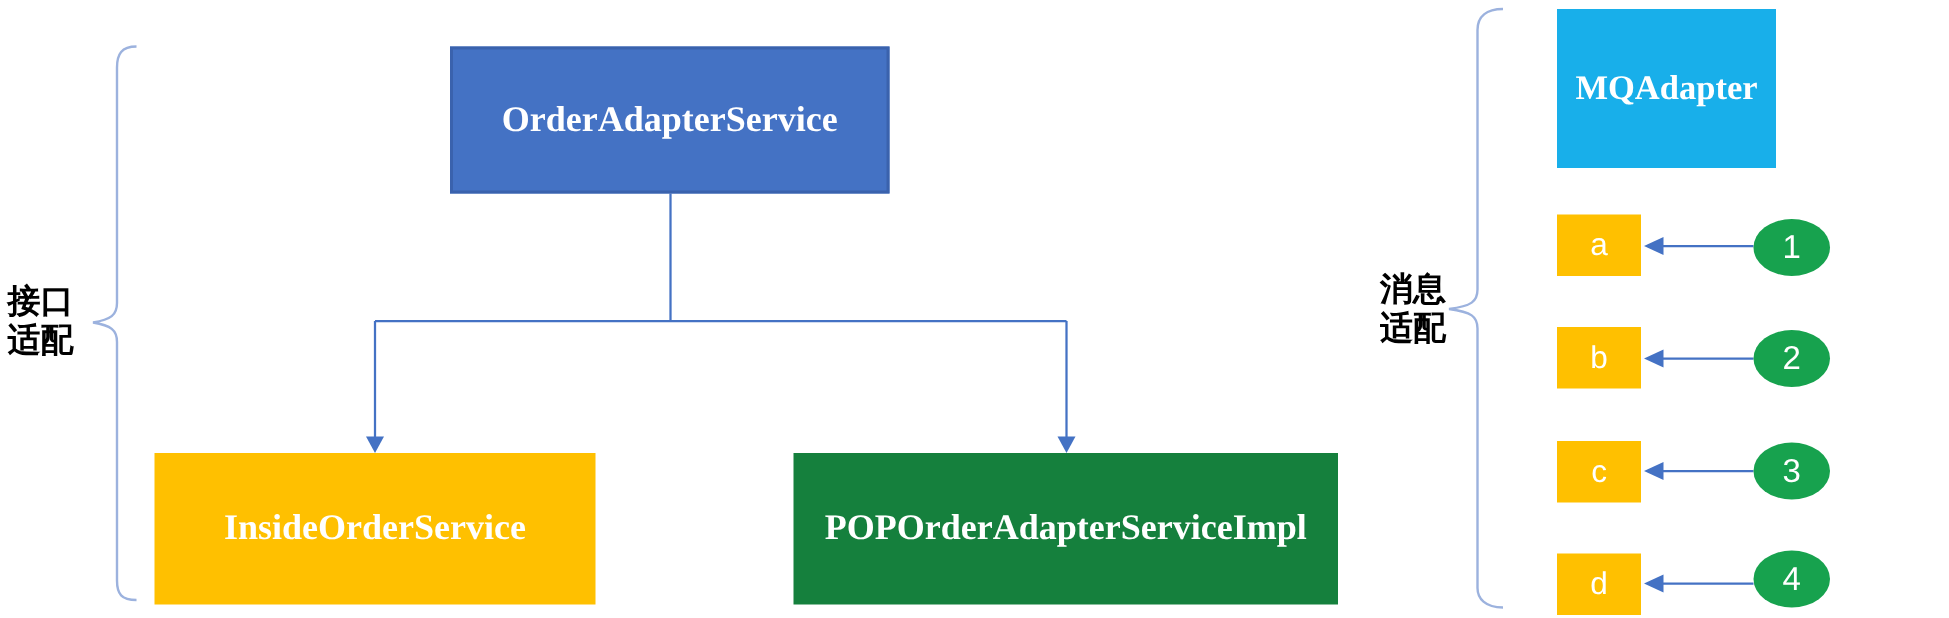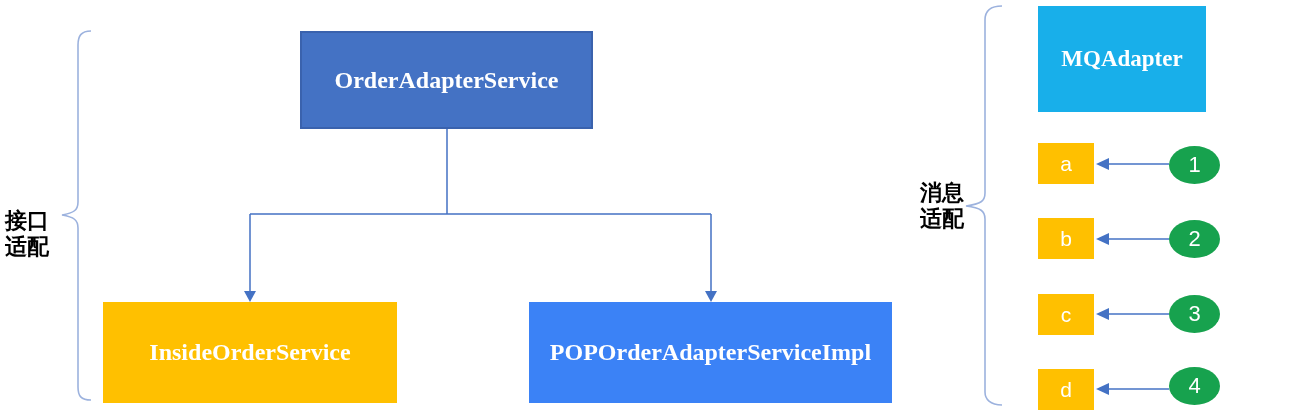--- a/index.html
+++ b/index.html
@@ -44,39 +44,39 @@
   }
   .node-inside {
     left: 103px; top: 302px;
     width: 294px; height: 101px;
     background: #FFC000;
     font-size: 24px;
   }
   .node-pop {
     left: 529px; top: 302px;
     width: 363px; height: 101px;
-    background: #3b82f6;
+    background: #15803d;
     font-size: 24px;
   }
   .node-mq {
     left: 1038px; top: 6px;
-    width: 168px; height: 106px;
+    width: 146px; height: 106px;
     background: #18AFEA;
     font-size: 23px;
   }
   .bracket-label {
     position: absolute;
     color: #000000;
     font-weight: bold;
     font-size: 22px;
     line-height: 26px;
     white-space: pre-line;
     z-index: 2;
   }
-  .bracket-label-left { left: 5px; top: 188px; margin-top: 20px; }
+  .bracket-label-left { left: 5px; top: 188px; }
   .bracket-label-right { left: 906px; top: 180px; margin-left: 14px; }
   .queue-box {
     position: absolute;
     left: 1038px;
     width: 56px; height: 41px;
     background: #FFC000;
     color: #ffffff;
     font-size: 21px;
     display: flex;
     align-items: center;

